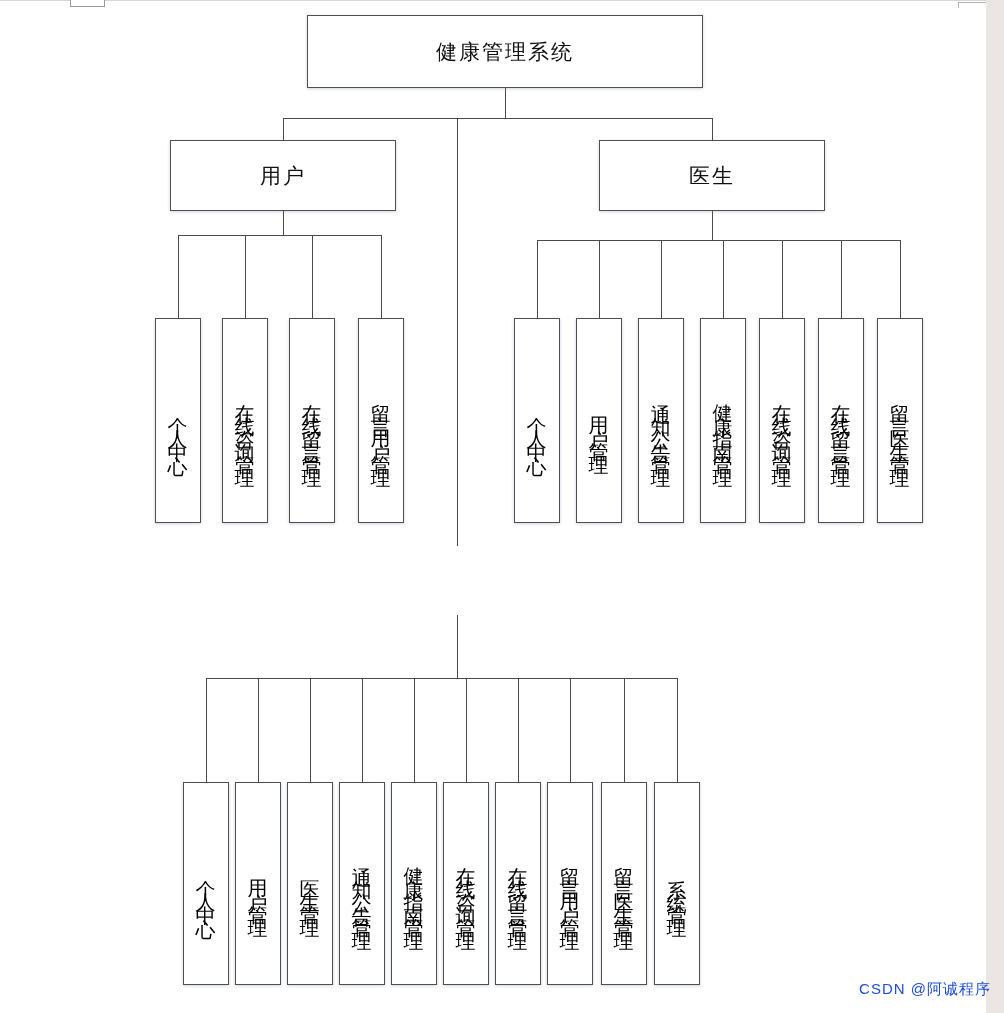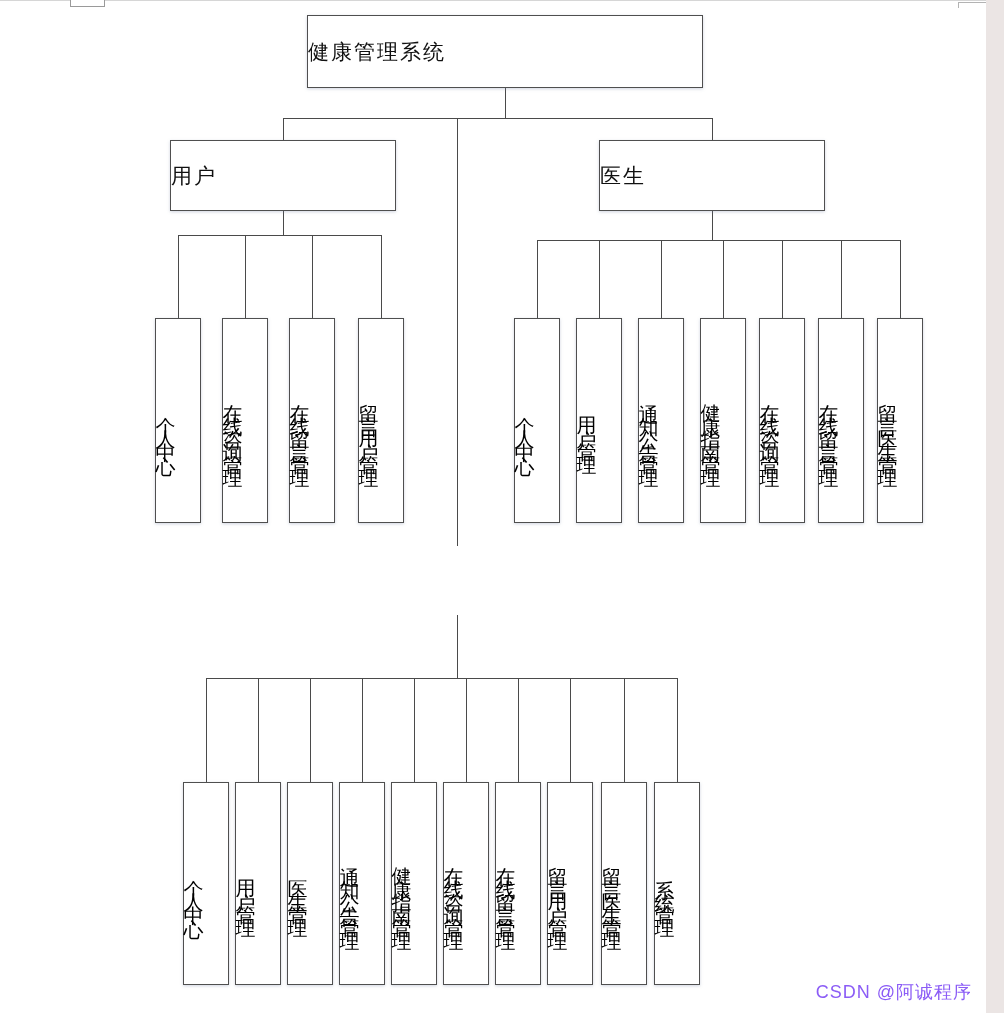--- a/index.html
+++ b/index.html
@@ -13,21 +13,21 @@
   
   .vl,.hl{position:absolute;background:#4a4a4a;}
   .vl{width:1.4px;}
   .hl{height:1.4px;}
   
   .node{
     position:absolute;
     background:#ffffff;
     border:1.4px solid #4f4f4f;
     box-shadow:0 1px 3px rgba(120,135,165,0.35);
-    display:flex;align-items:center;
+    display:flex;align-items:center;justify-content:center;
     box-sizing:border-box;
   }
   .hnode{font-size:21px;color:#111;letter-spacing:2px;font-family:"Liberation Sans",sans-serif;}
   .leaf{width:46px;}
   .g1{top:318px;height:205px;}
   .g3{top:782px;height:203px;}
   .vtext{
     writing-mode:vertical-rl;
     text-orientation:upright;
     font-family:"Liberation Serif",serif;
@@ -38,22 +38,22 @@
     white-space:nowrap;
   }
   
   .top-hairline{position:absolute;left:0;top:0;width:100%;height:1px;background:#d6d6d6;}
   .top-tab{position:absolute;left:70px;top:0;width:35px;height:7px;background:#fff;
     border:1px solid #9a9a9a;border-top:none;box-sizing:border-box;}
   .tr-line{position:absolute;left:958px;top:2px;width:46px;height:1px;background:#b3b3b3;}
   .tr-tick{position:absolute;left:958px;top:2px;width:1px;height:6px;background:#b3b3b3;}
   .right-strip{position:absolute;left:986px;top:0;width:18px;height:1013px;background:#ebe5e4;}
   .watermark{
-    position:absolute;top:980px;right:32px;
-    font-size:18px;color:#8b5cf6;letter-spacing:1px;
+    position:absolute;top:980px;right:13px;
+    font-size:15px;color:#1d4ed8;letter-spacing:1px;
     font-family:"Liberation Sans",sans-serif;
   }
 </style>
 </head>
 <body>
 
 <div id="stage">
 
   <div class="top-hairline"></div>
   <div class="top-tab"></div>

